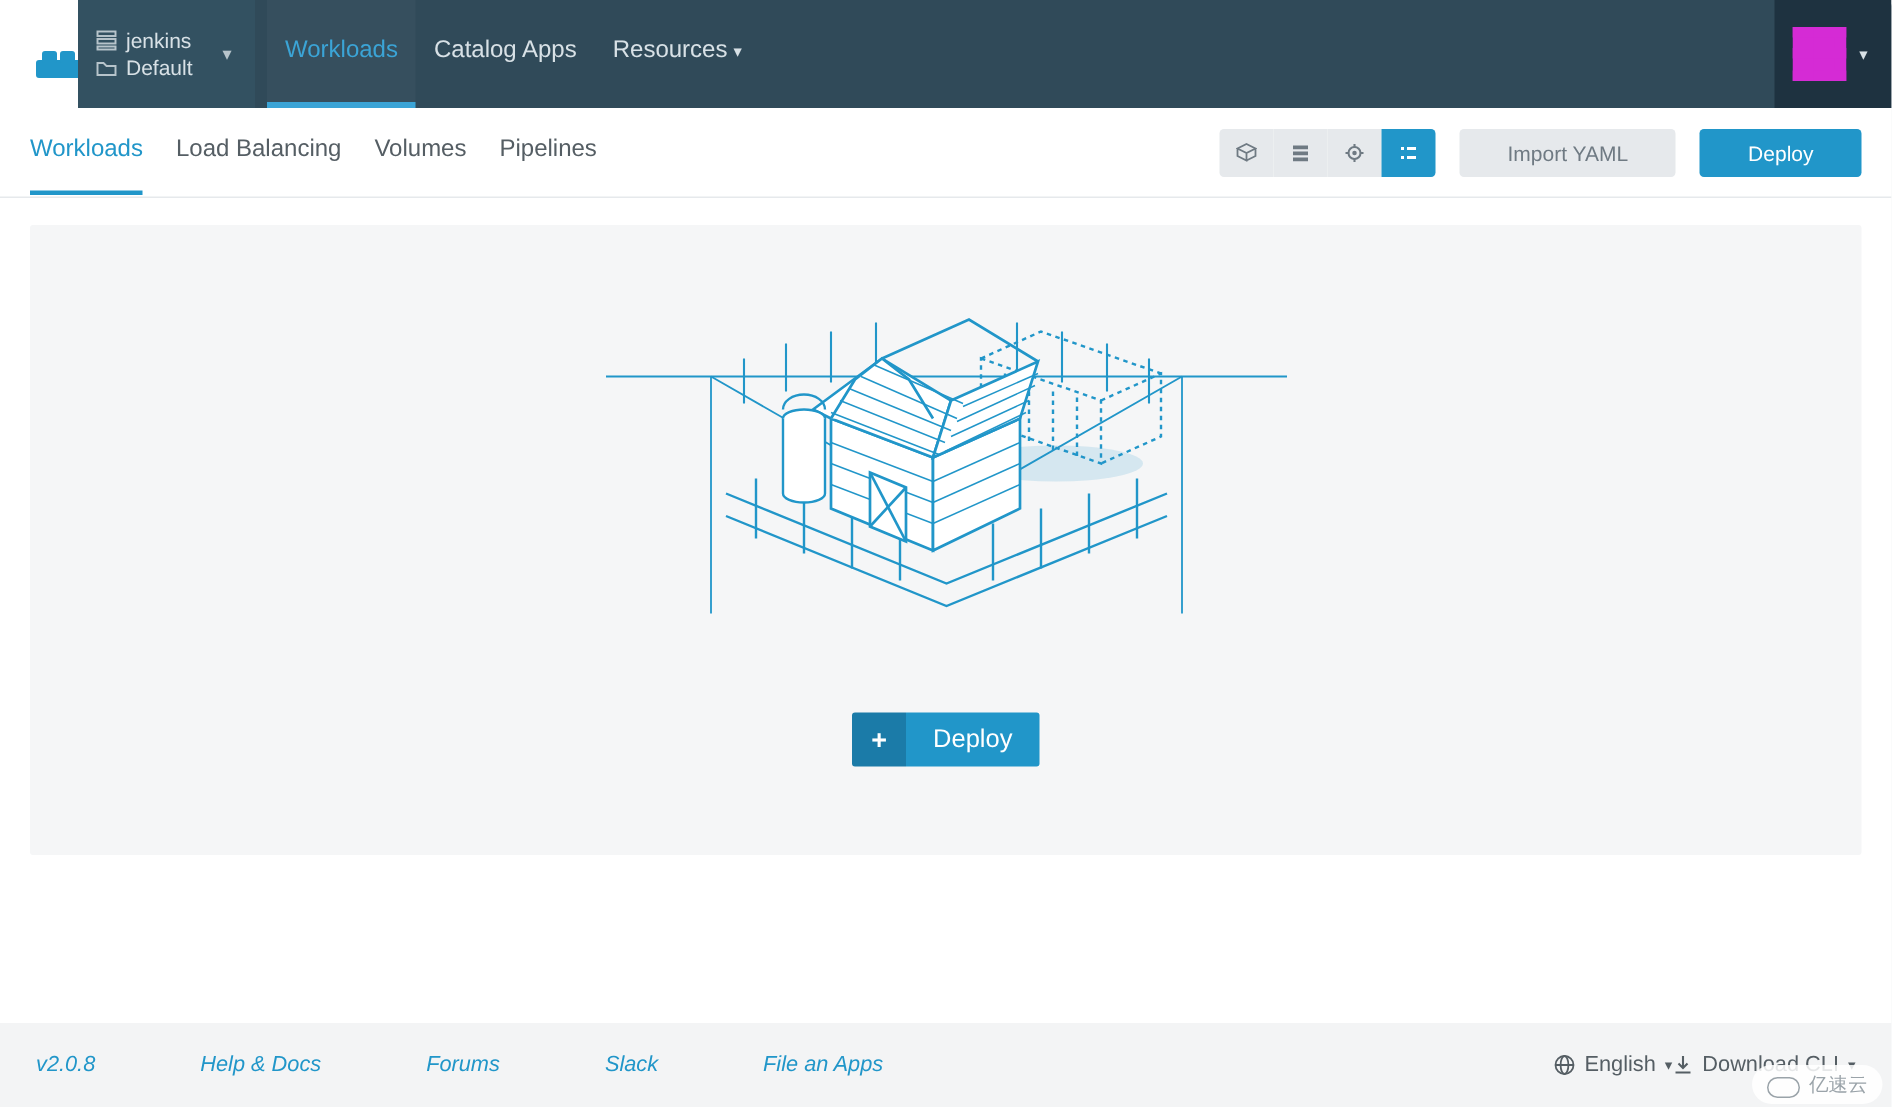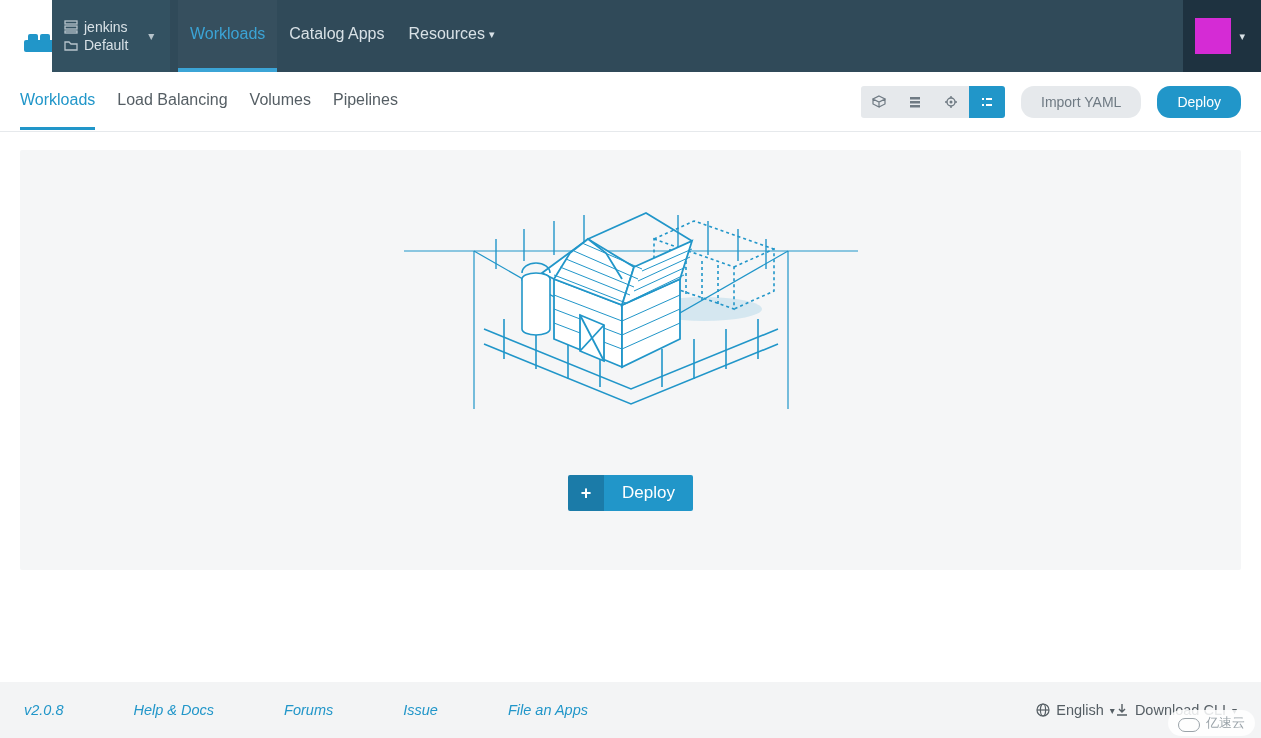--- a/index.html
+++ b/index.html
@@ -132,22 +132,22 @@
     color:var(--gray-btn-dark);
   }
   .view-toggle .vt.active{
     background:var(--rancher-blue);
     color:#fff;
   }
   .view-toggle .vt:first-child{border-radius:3px 0 0 3px;}
   .view-toggle .vt:last-child{border-radius:0 3px 3px 0;}
   .btn{
     height:32px;
-    padding:0 20px;
-    border-radius:13px;
+    padding:0 32px;
+    border-radius:3px;
     font-size:14px;
     display:flex;align-items:center;justify-content:center;
     cursor:pointer;
     white-space:nowrap;
   }
   .btn-import{background:var(--gray-btn);color:var(--gray-btn-dark);}
   .btn-deploy{background:var(--rancher-blue);color:#fff;}
   
   .main{
     margin:18px 20px 0 20px;
@@ -431,21 +431,21 @@
     <div class="plus">+</div>
     <div class="lbl">Deploy</div>
   </div>
 </div>
 
 <div class="footer">
   <div class="footer-left">
     <span class="version">v2.0.8</span>
     <a>Help &amp; Docs</a>
     <a>Forums</a>
-    <a>Issue</a>
+    <a>Slack</a>
     <a>File an Apps</a>
   </div>
   <div class="footer-right">
     <div class="fitem">
       <svg width="14" height="14" viewBox="0 0 14 14">
           <circle cx="7" cy="7" r="6" fill="none" stroke="currentColor" stroke-width="1.2"></circle>
           <ellipse cx="7" cy="7" rx="2.6" ry="6" fill="none" stroke="currentColor" stroke-width="1.2"></ellipse>
           <line x1="1" y1="7" x2="13" y2="7" stroke="currentColor" stroke-width="1.2"></line>
         </svg>
       <span>English</span>

